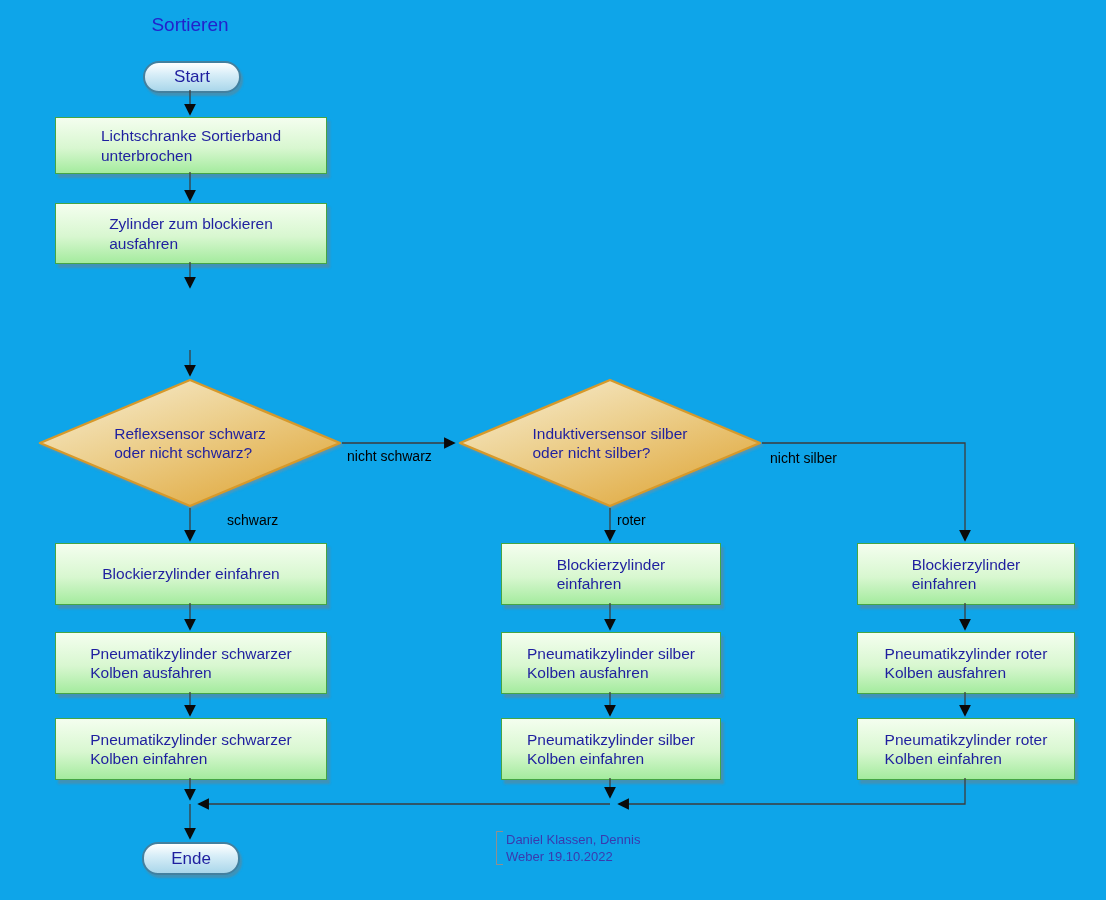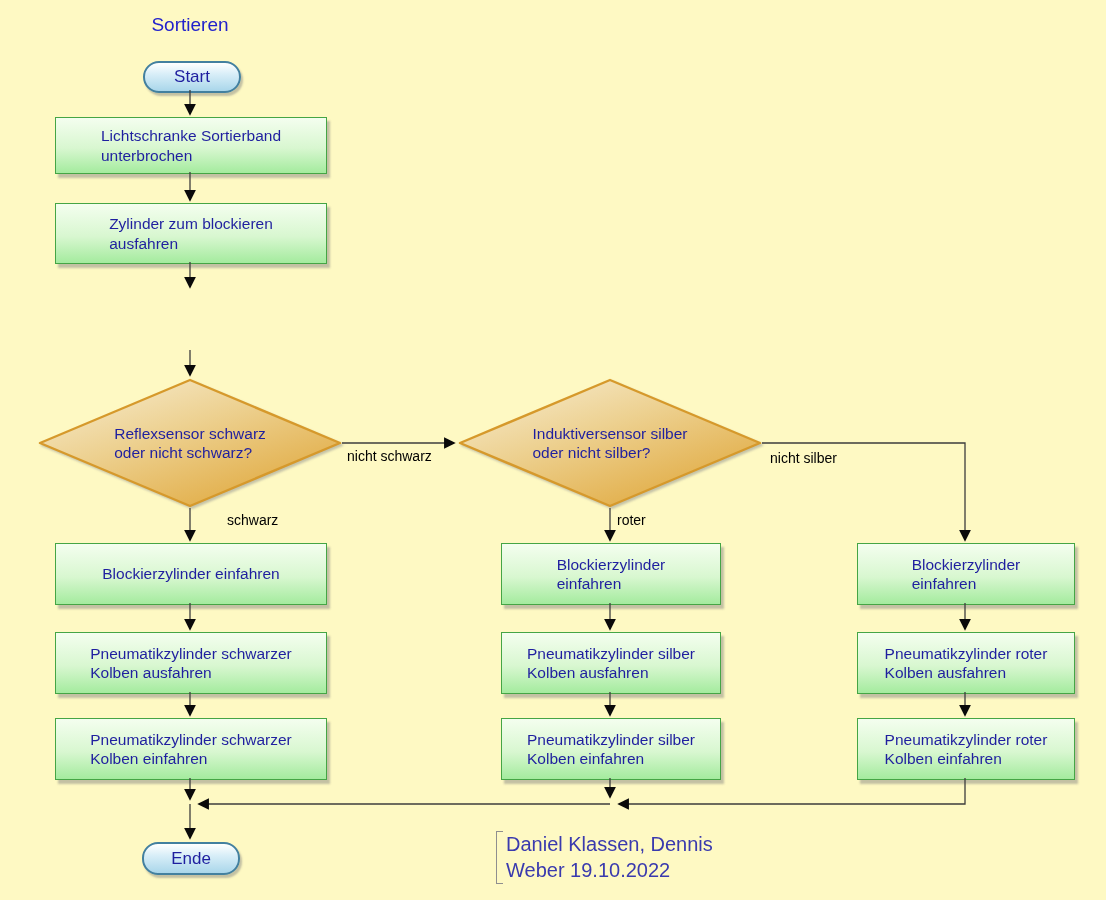--- a/index.html
+++ b/index.html
@@ -1,16 +1,16 @@
 <!DOCTYPE html>
 <html><head>
 <meta charset="utf-8">
 <style>
   html,body{margin:0;padding:0;background:#ffffff;}
-  #canvas{position:relative;width:1106px;height:900px;background:#fef9c3;overflow:hidden;
+  #canvas{position:relative;width:1106px;height:900px;background:#0ea5e9;overflow:hidden;
           font-family:"Liberation Sans", sans-serif;}
   .node{position:absolute;display:flex;align-items:center;justify-content:center;
         text-align:left;white-space:pre-line;color:#1f1f9f;font-size:15.5px;line-height:1.25;}
   .process{background:linear-gradient(to bottom,#f4feef 0%,#d8f7d0 55%,#a4eb9e 100%);
            border:1px solid #45a545;box-shadow:3px 4px 2px rgba(125,125,125,.45);}
   .terminal{background:linear-gradient(to bottom,#ffffff 0%,#d8eef8 40%,#a9d6ea 100%);
             border:2px solid #43809f;border-radius:16px;font-size:17px;
             box-shadow:2px 3px 2px rgba(125,125,125,.45);}
   .diamond{background:transparent;}
   .diamond svg{position:absolute;left:0;top:0;width:100%;height:100%;
@@ -34,21 +34,21 @@
   #c3a{left:857px;top:543px;width:216px;height:60px;}
   #c3b{left:857px;top:632px;width:216px;height:60px;}
   #c3c{left:857px;top:718px;width:216px;height:60px;}
   #ende{left:142px;top:842px;width:94px;height:29px;}
   #lbl-nicht-schwarz{left:347px;top:448px;}
   #lbl-schwarz{left:194px;top:512px;margin-left:33px;}
   #lbl-silber{left:617px;top:512px;}
   #lbl-nicht-silber{left:770px;top:450px;}
   #credit{position:absolute;left:496px;top:831px;display:flex;align-items:stretch;}
   #credit .bracket{width:6px;border:1.5px solid #8f8f8f;border-right:none;margin-right:3px;}
-  #credit .ctext{color:#3a3aae;font-size:20px;line-height:1.32;white-space:pre-line;text-align:left;}
+  #credit .ctext{color:#3a3aae;font-size:13px;line-height:1.32;white-space:pre-line;text-align:left;}
   #connectors{position:absolute;left:0;top:0;pointer-events:none;}
 </style>
 </head>
 <body>
 
 <div id="canvas">
 
   <div id="title">Sortieren</div>
 
   <div id="start" class="node terminal">

